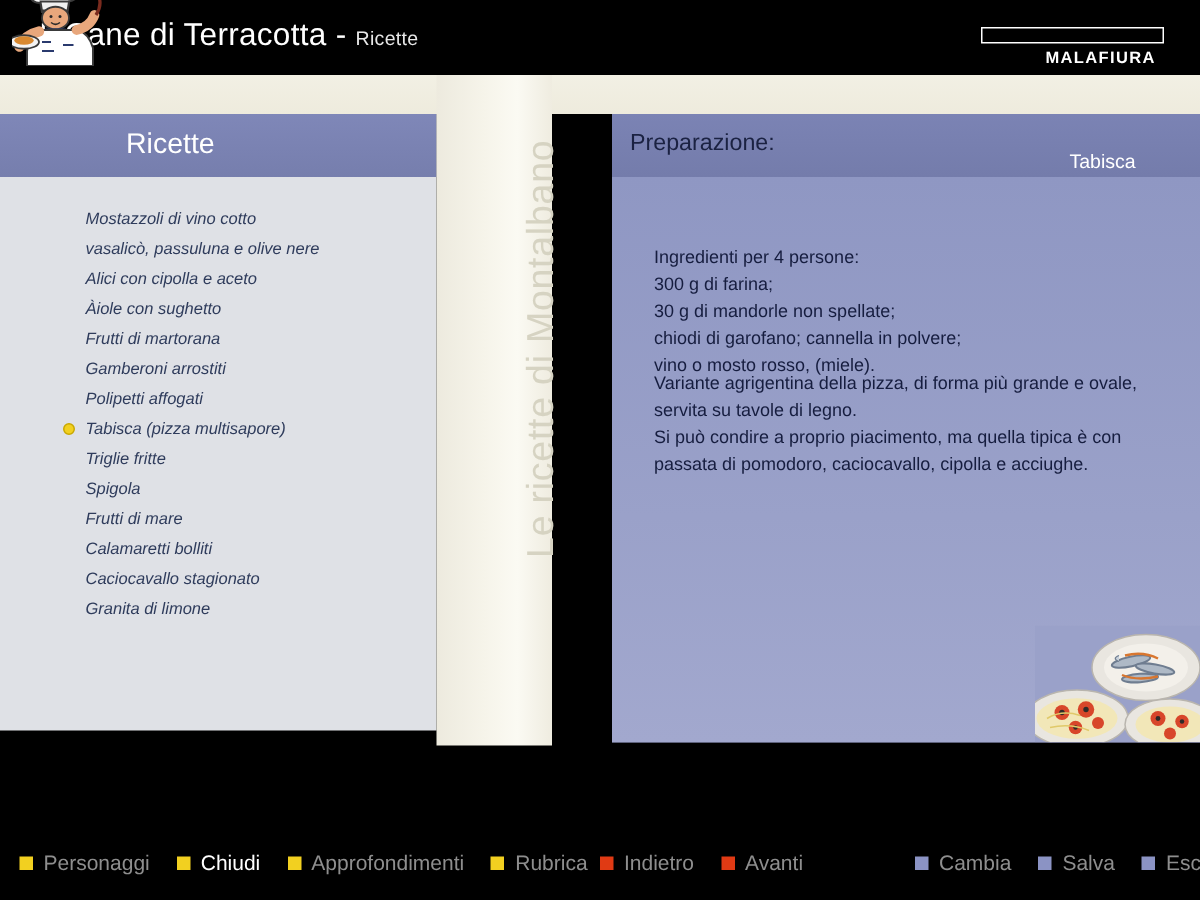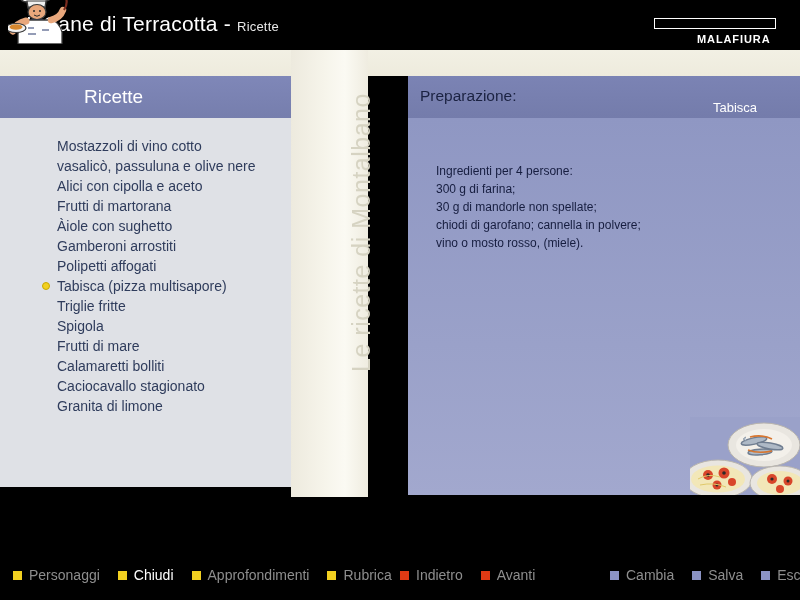--- a/index.html
+++ b/index.html
@@ -64,22 +64,22 @@
   }
 
   .recipe-list {
     position: absolute; left: 0; top: 60px; width: 291px;
     list-style: none;
   }
   .recipe-item {
     position: relative;
     height: 20px; line-height: 20px;
     padding-left: 57px;
-    font-size: 14px; color: #2f3c5c;
-    white-space: nowrap; cursor: pointer;
+    font-size: 11px; color: #2f3c5c;
+    white-space: nowrap; cursor: pointer; font-style: italic;
   }
   .recipe-item .bullet {
     position: absolute; left: 42px; top: 6px;
     width: 8px; height: 8px; border-radius: 50%;
     background: #f2d020; border: 1px solid #c9a800;
     display: none;
   }
   .recipe-item.selected .bullet { display: block; }
 
   
@@ -169,22 +169,22 @@
   <div class="cream-top"></div>
 
   <div class="left-panel">
     <div class="left-header">
       <div class="left-header-title">Ricette</div>
     </div>
     <ul class="recipe-list">
         <li class="recipe-item"><span>Mostazzoli di vino cotto</span></li>
         <li class="recipe-item"><span>vasalicò, passuluna e olive nere</span></li>
         <li class="recipe-item"><span>Alici con cipolla e aceto</span></li>
+        <li class="recipe-item"><span>Àiole con sughetto</span></li>
         <li class="recipe-item"><span>Frutti di martorana</span></li>
-        <li class="recipe-item"><span>Àiole con sughetto</span></li>
         <li class="recipe-item"><span>Gamberoni arrostiti</span></li>
         <li class="recipe-item"><span>Polipetti affogati</span></li>
         <li class="recipe-item selected"><span class="bullet"></span><span>Tabisca (pizza multisapore)</span></li>
         <li class="recipe-item"><span>Triglie fritte</span></li>
         <li class="recipe-item"><span>Spigola</span></li>
         <li class="recipe-item"><span>Frutti di mare</span></li>
         <li class="recipe-item"><span>Calamaretti bolliti</span></li>
         <li class="recipe-item"><span>Caciocavallo stagionato</span></li>
         <li class="recipe-item"><span>Granita di limone</span></li>
       </ul>
@@ -223,20 +223,24 @@
     <div class="right-header">
       <div class="prep-label">Preparazione:</div>
       <div class="prep-recipe">Tabisca</div>
     </div>
     <div class="right-body">
       <div class="ingredients">Ingredienti per 4 persone:
 300 g di farina;
 30 g di mandorle non spellate;
 chiodi di garofano; cannella in polvere;
  vino o mosto rosso, (miele).</div>
+      <div class="description">Variante agrigentina della pizza, di forma più grande e ovale,
+servita su tavole di legno.
+Si può condire a proprio piacimento, ma quella tipica è con
+passata di pomodoro, caciocavallo, cipolla e acciughe.</div>
 
       <div class="food-photo">
         <svg viewBox="0 0 110 78" width="110" height="78">
           <rect width="110" height="78" fill="#9aa1c9"></rect>
 
           <ellipse cx="74" cy="28" rx="36" ry="22" fill="#e9e6e0" stroke="#b9b5ae" stroke-width="1"></ellipse>
           <ellipse cx="74" cy="28" rx="28" ry="16" fill="#f3f0ea"></ellipse>
           <g stroke="#6f7d90" stroke-width="1.4" fill="#aeb9c6">
             <ellipse cx="64" cy="24" rx="13" ry="3.2" transform="rotate(-12 64 24)"></ellipse>
             <ellipse cx="80" cy="29" rx="13" ry="3" transform="rotate(10 80 29)"></ellipse>

